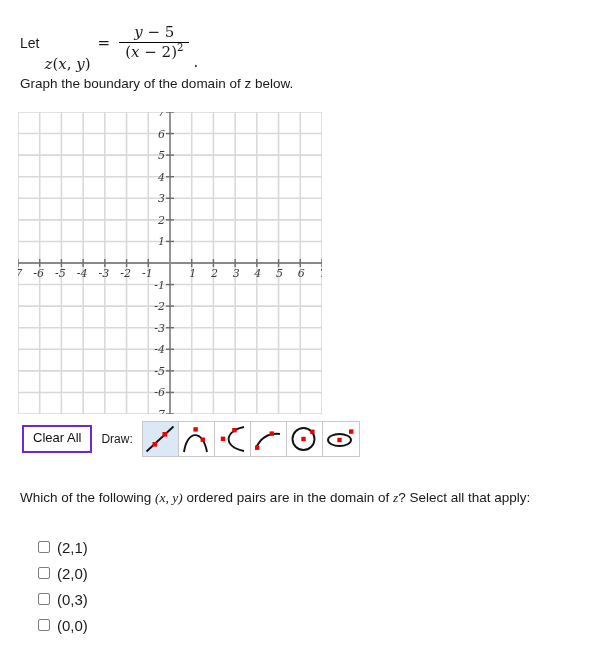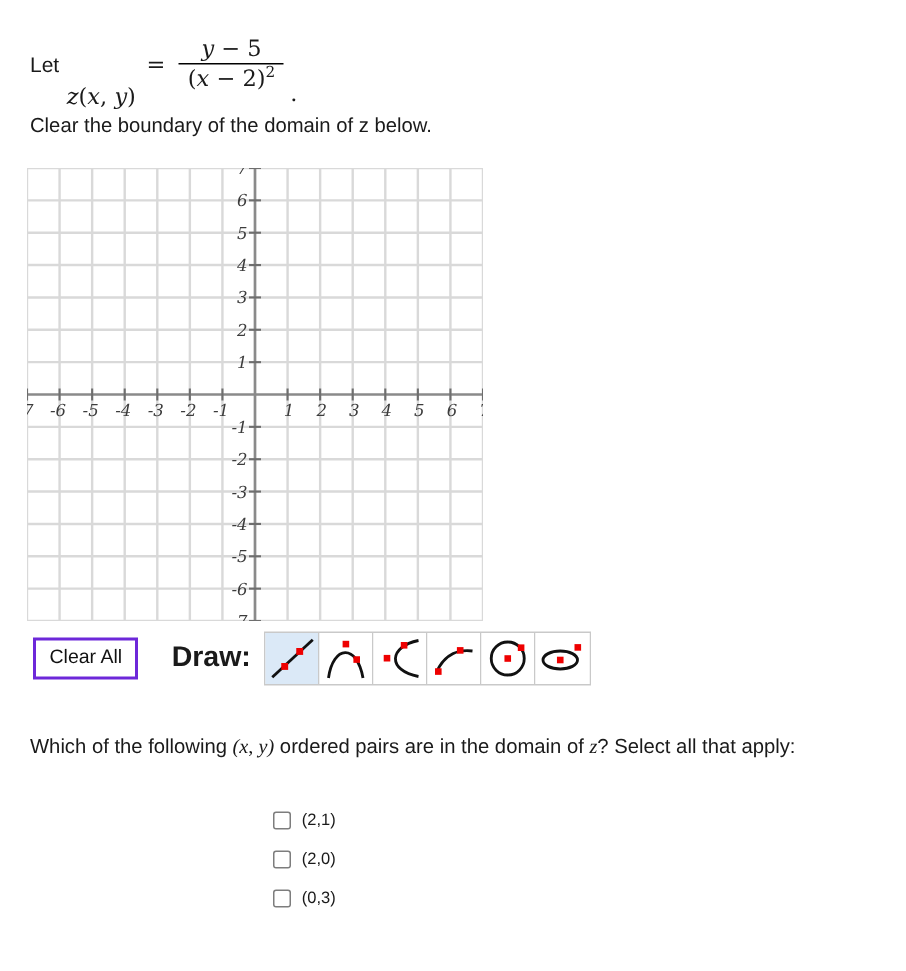--- a/index.html
+++ b/index.html
@@ -115,25 +115,24 @@
     border: 2px solid #6d28d9;
     background: #ffffff;
     font-family: "Liberation Sans", sans-serif;
     font-size: 13px;
     color: #111;
     padding: 4px 9px 5px 9px;
     line-height: 1.1;
     cursor: pointer;
   }
   .draw-label {
-    margin-left: 22px;
+    margin-left: 9px;
     margin-right: 9px;
-    font-size: 19px;
+    font-size: 12px;
     white-space: nowrap;
-    font-weight: bold;
   }
   .tool-strip {
     display: flex;
     border: 1px solid #c9c9c9;
     background: #fff;
   }
   .tool-btn {
     width: 36px;
     height: 34px;
     border-right: 1px solid #c9c9c9;
@@ -159,22 +158,21 @@
   .choices {
     position: absolute;
     left: 38px;
     top: 534px;
     width: 330px;
   }
   .choice-row {
     display: flex;
     align-items: center;
     height: 26px;
-    font-size: 11px;
-    justify-content: center;
+    font-size: 15px;
   }
   .cbx {
     width: 12px;
     height: 12px;
     border: 1px solid #7d7d7d;
     border-radius: 2px;
     background: #fff;
     margin-right: 7px;
     flex: 0 0 auto;
     cursor: pointer;
@@ -193,21 +191,21 @@
   <span class="fn-expr"><span class="mi">z</span>(<span class="mi">x</span>, <span class="mi">y</span>)</span>
   <span class="eqsign">=</span>
   <span class="frac">
     <span class="num"><span class="mi">y</span> − 5</span>
     <span class="bar"></span>
     <span class="den">(<span class="mi">x</span> − 2)<span class="sup">2</span></span>
   </span>
   <span class="period">.</span>
 </div>
 
-<div class="instruction">Clear the boundary of the domain of z below.</div>
+<div class="instruction">Graph the boundary of the domain of z below.</div>
 
 <div class="graph-wrap">
   <svg width="304" height="302" viewBox="0 0 304 302">
     <rect x="0" y="0" width="304" height="302" fill="#ffffff"></rect>
     <g id="gridlines" stroke="#d9d9d9" stroke-width="1.6">
         <line x1="0" y1="0" x2="0" y2="302"></line>
         <line x1="21.714285714285715" y1="0" x2="21.714285714285715" y2="302"></line>
         <line x1="43.42857142857143" y1="0" x2="43.42857142857143" y2="302"></line>
         <line x1="65.14285714285714" y1="0" x2="65.14285714285714" y2="302"></line>
         <line x1="86.85714285714286" y1="0" x2="86.85714285714286" y2="302"></line>
@@ -368,13 +366,17 @@
       <span class="choice-label">(2,1)</span>
     </div>
     <div class="choice-row">
       <span class="cbx"></span>
       <span class="choice-label">(2,0)</span>
     </div>
     <div class="choice-row">
       <span class="cbx"></span>
       <span class="choice-label">(0,3)</span>
     </div>
+    <div class="choice-row">
+      <span class="cbx"></span>
+      <span class="choice-label">(0,0)</span>
+    </div>
   </div>
 
 </body></html>

